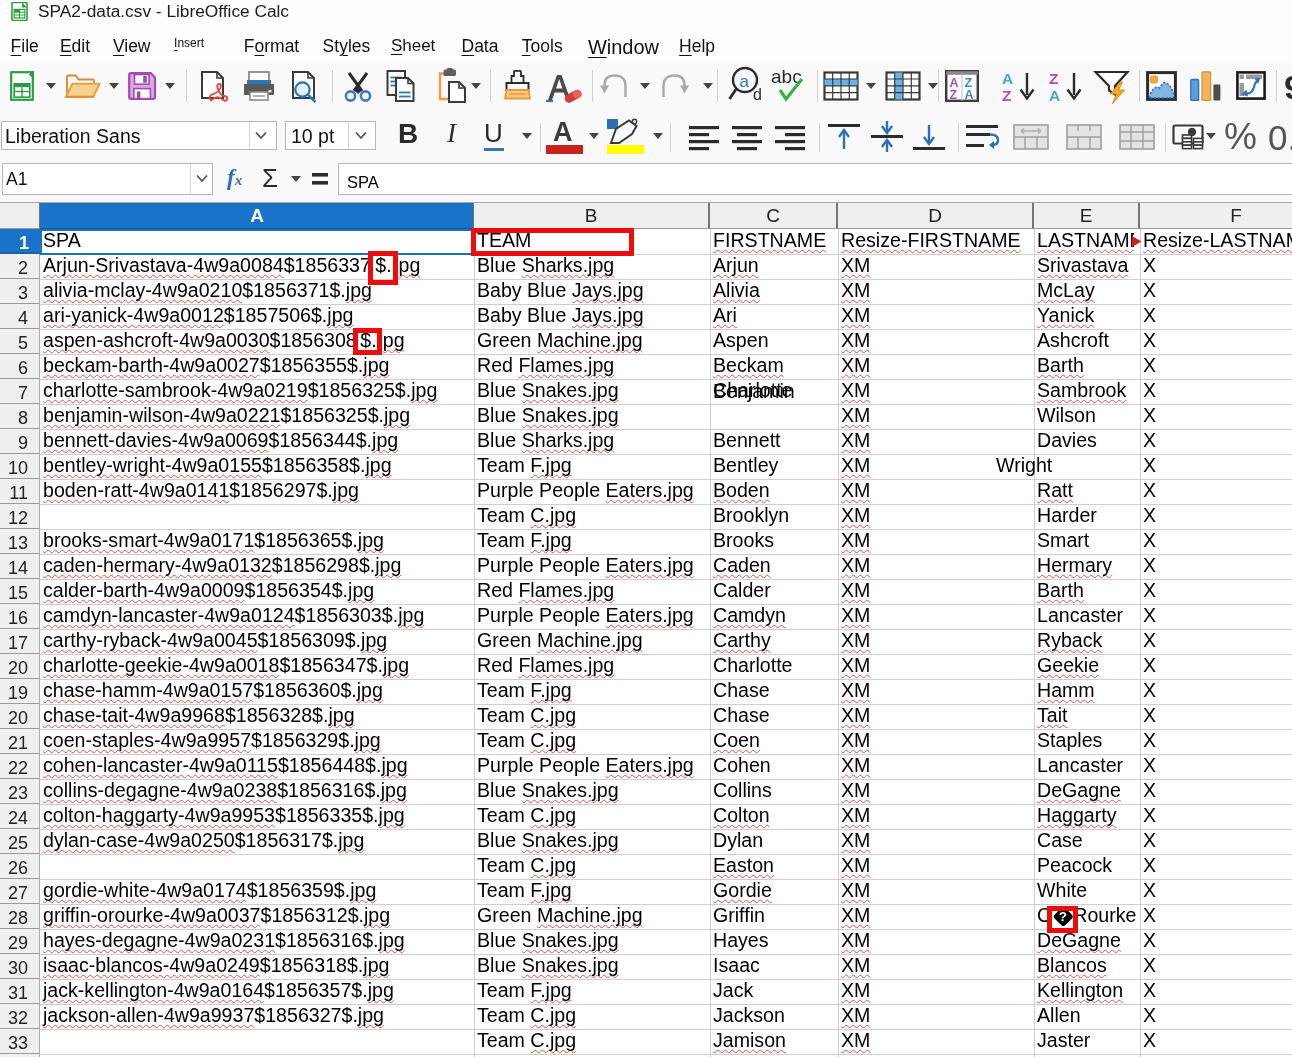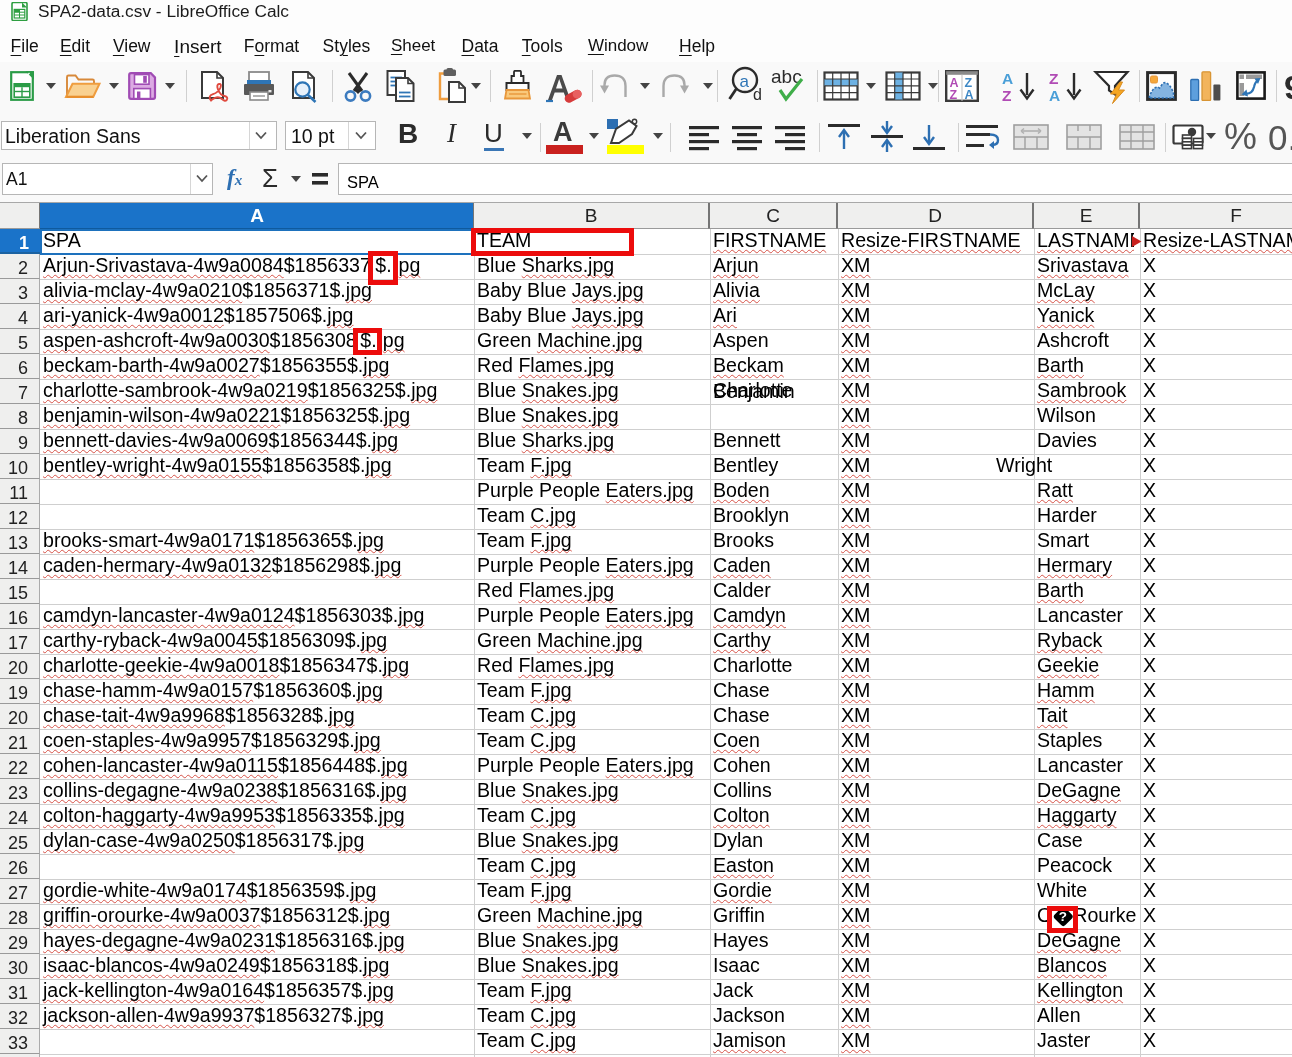--- a/index.html
+++ b/index.html
@@ -24,27 +24,27 @@
 <line x1="3.2" y1="10.2" x2="13.8" y2="10.2" stroke="#2e9e41" stroke-width="1"></line>
 <line x1="3.2" y1="13" x2="13.8" y2="13" stroke="#2e9e41" stroke-width="1"></line>
 <line x1="8.5" y1="7.4" x2="8.5" y2="16" stroke="#2e9e41" stroke-width="1"></line>
 <rect x="3.2" y="7.4" width="5.3" height="2.8" fill="#2e9e41"></rect>
 </svg>
 <div class="abs" style="left:38px;top:1px;font-size:17.3px;color:#1c1c1c">SPA2-data.csv - LibreOffice Calc</div>
 <div class="abs" style="left:0;top:33px;width:1292px;height:29px;background:#fdfdfd"></div>
 <div class="abs" style="left:10.6px;top:36px;font-size:17.5px;color:#111"><span style="text-decoration:underline;text-underline-offset:3px;text-decoration-thickness:1px">F</span>ile</div>
 <div class="abs" style="left:59.9px;top:36px;font-size:17.5px;color:#111"><span style="text-decoration:underline;text-underline-offset:3px;text-decoration-thickness:1px">E</span>dit</div>
 <div class="abs" style="left:112.9px;top:36px;font-size:17.5px;color:#111"><span style="text-decoration:underline;text-underline-offset:3px;text-decoration-thickness:1px">V</span>iew</div>
-<div class="abs" style="left:174.1px;top:36px;font-size:19px;color:#111"><span style="text-decoration:underline;text-underline-offset:3px;text-decoration-thickness:1px">I</span>nsert</div>
+<div class="abs" style="left:174.1px;top:36px;font-size:12px;color:#111"><span style="text-decoration:underline;text-underline-offset:3px;text-decoration-thickness:1px">I</span>nsert</div>
 <div class="abs" style="left:243.8px;top:36px;font-size:17.5px;color:#111">F<span style="text-decoration:underline;text-underline-offset:3px;text-decoration-thickness:1px">o</span>rmat</div>
 <div class="abs" style="left:322.6px;top:36px;font-size:17.5px;color:#111">St<span style="text-decoration:underline;text-underline-offset:3px;text-decoration-thickness:1px">y</span>les</div>
 <div class="abs" style="left:390.9px;top:36px;font-size:17px;color:#111"><span style="text-decoration:underline;text-underline-offset:3px;text-decoration-thickness:1px">S</span>heet</div>
 <div class="abs" style="left:461.5px;top:36px;font-size:17.5px;color:#111"><span style="text-decoration:underline;text-underline-offset:3px;text-decoration-thickness:1px">D</span>ata</div>
 <div class="abs" style="left:521.8px;top:36px;font-size:17.5px;color:#111"><span style="text-decoration:underline;text-underline-offset:3px;text-decoration-thickness:1px">T</span>ools</div>
-<div class="abs" style="left:587.9px;top:36px;font-size:17px;color:#111"><span style="text-decoration:underline;text-underline-offset:3px;text-decoration-thickness:1px">W</span>indow</div>
+<div class="abs" style="left:587.9px;top:36px;font-size:20px;color:#111"><span style="text-decoration:underline;text-underline-offset:3px;text-decoration-thickness:1px">W</span>indow</div>
 <div class="abs" style="left:679.1px;top:36px;font-size:17.5px;color:#111"><span style="text-decoration:underline;text-underline-offset:3px;text-decoration-thickness:1px">H</span>elp</div>
 <svg class="abs" style="left:9px;top:70px" width="30" height="32" viewBox="0 0 30 32">
 <rect x="2.2" y="2.2" width="21.6" height="27.6" fill="#fff" stroke="#2b9c47" stroke-width="2.2"></rect>
 <path d="M16.5 1.2 L25 9.7 L25 1.2 Z" fill="#2b9c47"></path>
 <path d="M17.5 6 L20.5 3" stroke="#fff" stroke-width="1.3"></path>
 <rect x="5.2" y="13.8" width="15.6" height="13.4" fill="#fff" stroke="#2b9c47" stroke-width="1.6"></rect>
 <rect x="5.2" y="13.8" width="15.6" height="3.4" fill="#2b9c47"></rect>
 <line x1="5.2" y1="21.5" x2="20.8" y2="21.5" stroke="#2b9c47" stroke-width="1.4"></line>
 <line x1="13" y1="17.2" x2="13" y2="27.2" stroke="#2b9c47" stroke-width="1.4"></line>
     </svg>
@@ -494,20 +494,21 @@
 <div class="cell" style="left:710px;top:429px;width:127px;height:25px">Bennett</div>
 <div class="cell" style="left:838px;top:429px;width:195px;height:25px"><span class="sq">XM</span></div>
 <div class="cell" style="left:1034px;top:429px;width:105px;height:25px">Davies</div>
 <div class="cell" style="left:1140px;top:429px;width:151px;height:25px">X</div>
 <div class="cell" style="left:40px;top:454px;width:433px;height:25px"><span class="sq">bentley-wright-4w9a0155</span>$1856358$.<span class="sq">jpg</span></div>
 <div class="cell" style="left:474px;top:454px;width:235px;height:25px">Team <span class="sq">F.jpg</span></div>
 <div class="cell" style="left:710px;top:454px;width:127px;height:25px">Bentley</div>
 <div class="cell" style="left:838px;top:454px;width:195px;height:25px"><span class="sq">XM</span></div>
 <div class="cell" style="left:993px;top:454px;width:105px;height:25px">Wright</div>
 <div class="cell" style="left:1140px;top:454px;width:151px;height:25px">X</div>
+<div class="cell" style="left:40px;top:479px;width:433px;height:25px"><span class="sq">boden-ratt-4w9a0141</span>$1856297$.<span class="sq">jpg</span></div>
 <div class="cell" style="left:474px;top:479px;width:235px;height:25px">Purple People <span class="sq">Eaters.jpg</span></div>
 <div class="cell" style="left:710px;top:479px;width:127px;height:25px"><span class="sq">Boden</span></div>
 <div class="cell" style="left:838px;top:479px;width:195px;height:25px"><span class="sq">XM</span></div>
 <div class="cell" style="left:1034px;top:479px;width:105px;height:25px"><span class="sq">Ratt</span></div>
 <div class="cell" style="left:1140px;top:479px;width:151px;height:25px">X</div>
 <div class="cell" style="left:474px;top:504px;width:235px;height:25px">Team <span class="sq">C.jpg</span></div>
 <div class="cell" style="left:710px;top:504px;width:127px;height:25px">Brooklyn</div>
 <div class="cell" style="left:838px;top:504px;width:195px;height:25px"><span class="sq">XM</span></div>
 <div class="cell" style="left:1034px;top:504px;width:105px;height:25px">Harder</div>
 <div class="cell" style="left:1140px;top:504px;width:151px;height:25px">X</div>
@@ -516,20 +517,21 @@
 <div class="cell" style="left:710px;top:529px;width:127px;height:25px">Brooks</div>
 <div class="cell" style="left:838px;top:529px;width:195px;height:25px"><span class="sq">XM</span></div>
 <div class="cell" style="left:1034px;top:529px;width:105px;height:25px">Smart</div>
 <div class="cell" style="left:1140px;top:529px;width:151px;height:25px">X</div>
 <div class="cell" style="left:40px;top:554px;width:508px;height:25px"><span class="sq">caden-hermary-4w9a0132</span>$1856298$.<span class="sq">jpg</span></div>
 <div class="cell" style="left:474px;top:554px;width:235px;height:25px">Purple People <span class="sq">Eaters.jpg</span></div>
 <div class="cell" style="left:710px;top:554px;width:127px;height:25px"><span class="sq">Caden</span></div>
 <div class="cell" style="left:838px;top:554px;width:195px;height:25px"><span class="sq">XM</span></div>
 <div class="cell" style="left:1034px;top:554px;width:105px;height:25px"><span class="sq">Hermary</span></div>
 <div class="cell" style="left:1140px;top:554px;width:151px;height:25px">X</div>
+<div class="cell" style="left:40px;top:579px;width:433px;height:25px"><span class="sq">calder-barth-4w9a0009</span>$1856354$.<span class="sq">jpg</span></div>
 <div class="cell" style="left:474px;top:579px;width:235px;height:25px">Red <span class="sq">Flames.jpg</span></div>
 <div class="cell" style="left:710px;top:579px;width:127px;height:25px">Calder</div>
 <div class="cell" style="left:838px;top:579px;width:195px;height:25px"><span class="sq">XM</span></div>
 <div class="cell" style="left:1034px;top:579px;width:105px;height:25px"><span class="sq">Barth</span></div>
 <div class="cell" style="left:1140px;top:579px;width:151px;height:25px">X</div>
 <div class="cell" style="left:40px;top:604px;width:433px;height:25px"><span class="sq">camdyn-lancaster-4w9a0124</span>$1856303$.<span class="sq">jpg</span></div>
 <div class="cell" style="left:474px;top:604px;width:235px;height:25px">Purple People <span class="sq">Eaters.jpg</span></div>
 <div class="cell" style="left:710px;top:604px;width:127px;height:25px"><span class="sq">Camdyn</span></div>
 <div class="cell" style="left:838px;top:604px;width:195px;height:25px"><span class="sq">XM</span></div>
 <div class="cell" style="left:1034px;top:604px;width:105px;height:25px">Lancaster</div>

